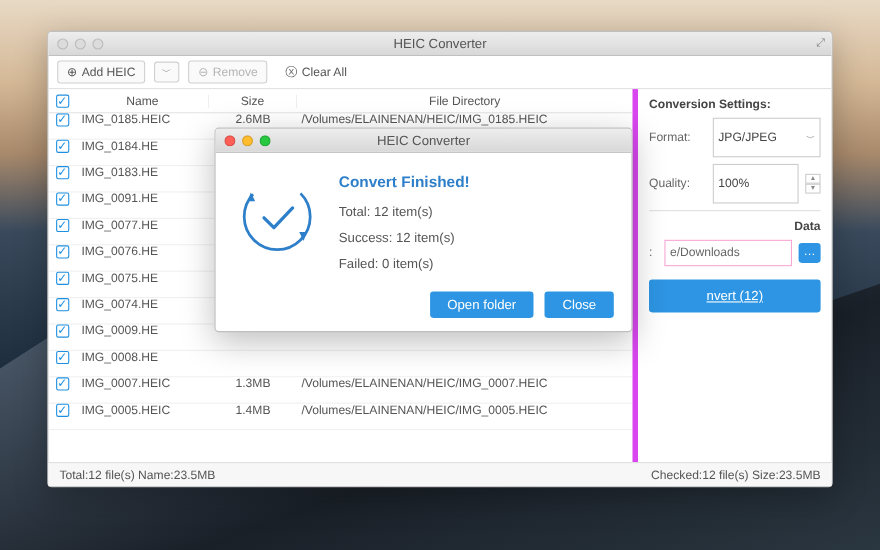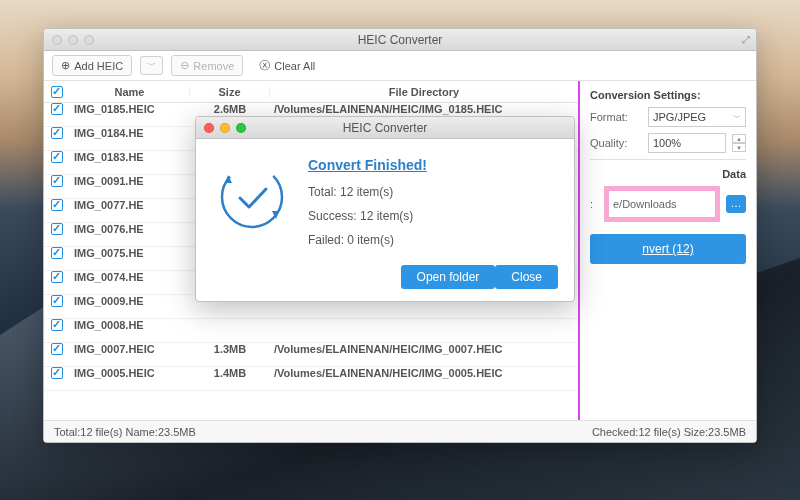--- a/index.html
+++ b/index.html
@@ -25,60 +25,60 @@
 .titlebar .expand { position:absolute; right:6px; font-size:10px; color:#888; }
 
 .main-window { left:43px; top:28px; width:714px; height:415px; }
 .toolbar { height:30px; border-bottom:1px solid #e2e2e2; display:flex; align-items:center; gap:8px; padding:0 8px; font-size:11px; color:#555; }
 .tb-btn { display:flex; align-items:center; gap:4px; padding:3px 8px; border:1px solid #d0d0d0; border-radius:3px; background:#fafafa; cursor:pointer; }
 .tb-btn.disabled { color:#b5b5b5; cursor:default; }
 .tb-btn .ic { font-size:11px; }
 .chev { border:1px solid #d0d0d0; border-radius:3px; padding:2px 6px; font-size:9px; color:#777; background:#fafafa; cursor:pointer; }
 
 .body-split { display:flex; height:calc(100% - 22px - 30px - 22px); }
-.list-pane { flex:1; border-right:2px solid #d946ef; display:flex; flex-direction:column; overflow:hidden;font-weight:bold;}
+.list-pane { flex:1; border-right:5px solid #d946ef; display:flex; flex-direction:column; overflow:hidden;}
 .settings-pane { width:176px; padding:8px 10px; font-size:11px; color:#444; }
 
 .list-head { display:flex; height:22px; border-bottom:1px solid #e4e4e4; font-size:11px; color:#555; align-items:center; }
 .col-cb{width:26px; display:flex; justify-content:center;}
 .col-name{width:120px; text-align:center; border-right:1px solid #eee;}
 .col-size{width:80px; text-align:center; border-right:1px solid #eee;}
 .col-dir{flex:1; text-align:center;}
 
 .rows{flex:1; overflow:auto;}
 .row{display:flex; height:24px; align-items:flex-start; font-size:11px; color:#555; border-bottom:1px solid #f0f0f0;}
 .row .col-name{text-align:left; padding-left:4px; border-right:none; overflow:hidden; white-space:nowrap; text-overflow:ellipsis;}
 .row .col-size{border-right:none; text-align:center;}
 .row .col-dir{text-align:left; padding-left:4px; overflow:hidden; white-space:nowrap; text-overflow:ellipsis;}
 .cb{width:12px;height:12px;border:1px solid #1e8fe0;border-radius:2px;position:relative;}
 .cb.checked::after{content:"✓";position:absolute;left:0;top:-2px;font-size:11px;color:#1e8fe0;}
 
 .settings-pane h4{font-size:11px; font-weight:600; margin-bottom:6px;}
 .srow{display:flex; align-items:center; margin-bottom:6px; gap:6px;}
 .srow label{width:52px; color:#666;}
-.sselect{flex:1; border:1px solid #ccc; height:20px; font-size:11px; padding:0 4px; display:flex; align-items:center; justify-content:space-between; background:#fff;}
+.sselect{flex:1; border:1px solid #ccc; height:36px; font-size:11px; padding:0 4px; display:flex; align-items:center; justify-content:space-between; background:#fff;}
 .sselect .car{font-size:8px; color:#888;}
 .spin{width:14px; display:flex; flex-direction:column; font-size:7px; color:#888; line-height:7px; text-align:center;}
 .spin span{border:1px solid #ccc;}
 
 .divider{height:1px;background:#e0e0e0;margin:6px 0 8px;}
 .dots{width:20px;height:18px;background:#2d95e3;color:#fff;border-radius:3px;text-align:center;line-height:16px;font-size:11px;cursor:pointer;}
 .convert-btn{margin-top:12px;background:#2d95e3;color:#fff;height:30px;border-radius:3px;display:flex;align-items:center;justify-content:center;font-size:12px;cursor:pointer;text-decoration:underline;}
-.pathbox{flex:1;border:5px solid #f9a8d4;height:36px;font-size:11px;padding:0 4px;display:flex;align-items:center;overflow:hidden;white-space:nowrap;color:#666;}
+.pathbox{flex:1;border:1px solid #f9a8d4;height:24px;font-size:11px;padding:0 4px;display:flex;align-items:center;overflow:hidden;white-space:nowrap;color:#666;}
 
 .statusbar{position:absolute;left:0;right:0;bottom:0;height:22px;border-top:1px solid #e0e0e0;background:#f7f7f7;display:flex;justify-content:space-between;align-items:center;padding:0 10px;font-size:11px;color:#555;}
 
 
 .dialog-window{ left:195px; top:116px; width:380px; height:186px; z-index:10; }
 .dialog-body{padding:18px 20px 14px; display:flex; gap:20px; height:calc(100% - 22px); position:relative;}
 .spinner{width:72px;height:72px;position:relative;margin-top:4px;}
 .spinner svg{width:100%;height:100%;}
-.dlg-text h3{color:#2d7fc9;font-size:14px;font-weight:600;margin-bottom:12px;text-decoration:underline;}
+.dlg-text h3{color:#2d7fc9;font-size:14px;font-weight:600;margin-bottom:12px;}
 .dlg-text p{font-size:12px;color:#555;margin-bottom:10px;}
-.dlg-buttons{position:absolute;right:16px;bottom:12px;display:flex;text-align:center;}
+.dlg-buttons{position:absolute;right:16px;bottom:12px;display:flex;gap:10px;text-align:center;}
 .dlg-btn{background:#2d95e3;color:#fff;border-radius:3px;padding:5px 16px;font-size:12px;cursor:pointer;}
 </style>
 </head>
 <body>
 
 <div class="wallpaper"></div>
 <div class="mountain"></div>
 
 <div class="window main-window">
   <div class="titlebar">

